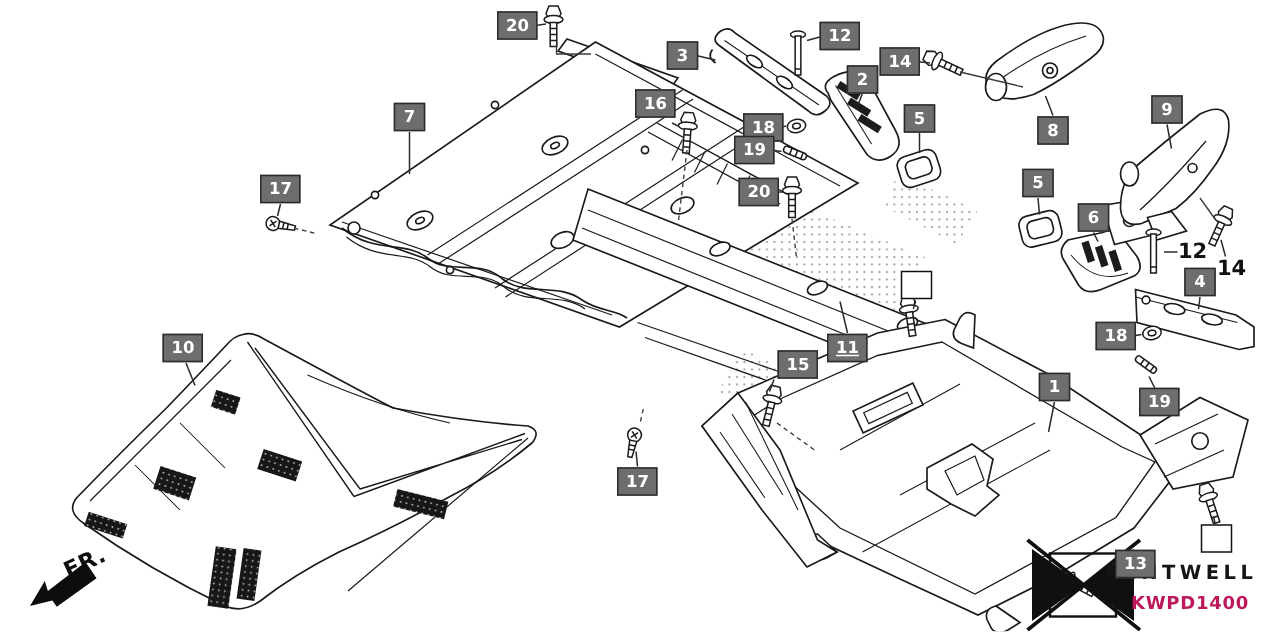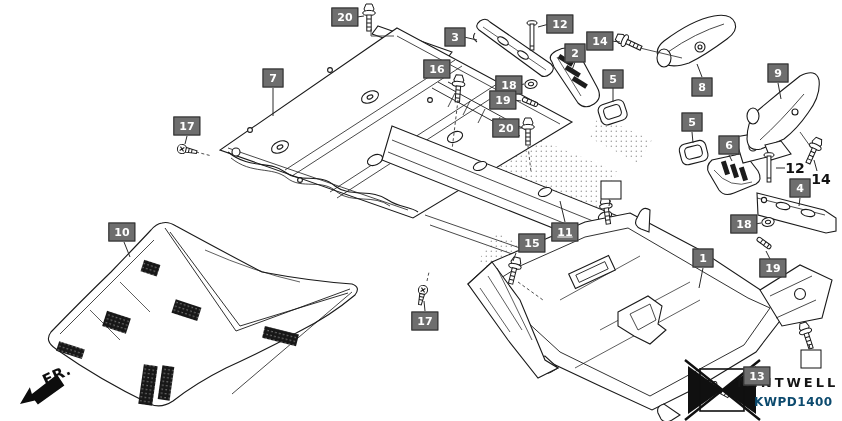--- a/index.html
+++ b/index.html
@@ -6,21 +6,21 @@
   #stage{position:relative;width:842px;height:421px;background:#fff;overflow:hidden;
          font-family:"DejaVu Sans","Liberation Sans",sans-serif;}
   #art{position:absolute;left:0;top:0;}
   .callout{position:absolute;transform:translate(-50%,-50%);background:#6e6e6e;color:#fff;
            border:1px solid #2b2b2b;font-size:11px;font-weight:bold;line-height:1;
            padding:3px 5px;min-width:9px;text-align:center;letter-spacing:0;z-index:5;}
   .callout.plain{background:transparent;border:none;color:#111;font-size:14px;font-weight:bold;padding:0;}
   .callout.empty{background:#fff;border:1.6px solid #111;width:15px;height:13px;padding:2px;}
   #watermark{position:absolute;left:737px;top:375px;color:#151515;font-size:13px;font-weight:bold;
              letter-spacing:3px;z-index:3;}
-  #partcode{position:absolute;left:754px;top:395px;color:#0c4a6e;font-size:12px;font-weight:bold;
+  #partcode{position:absolute;left:754px;top:395px;color:#be185d;font-size:12px;font-weight:bold;
             letter-spacing:.5px;z-index:3;}
   #fr{position:absolute;left:42px;top:366px;transform:rotate(-25deg);color:#0d0d0d;
       font-size:15px;font-weight:900;z-index:4;letter-spacing:.5px;}
 </style>
 </head>
 <body>
 
 <div id="stage">
 
   <svg id="art" width="842" height="421" viewBox="0 0 842 421">

